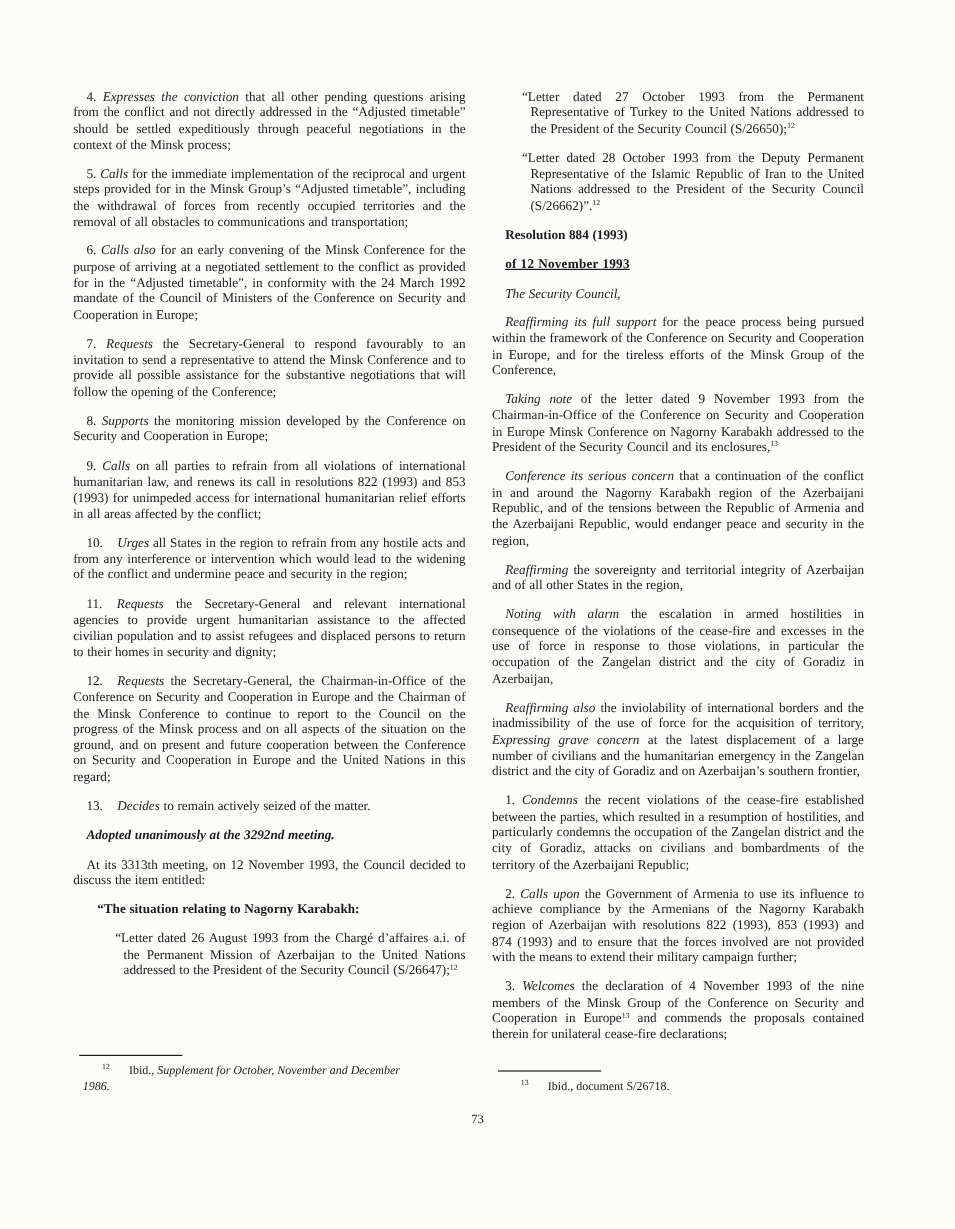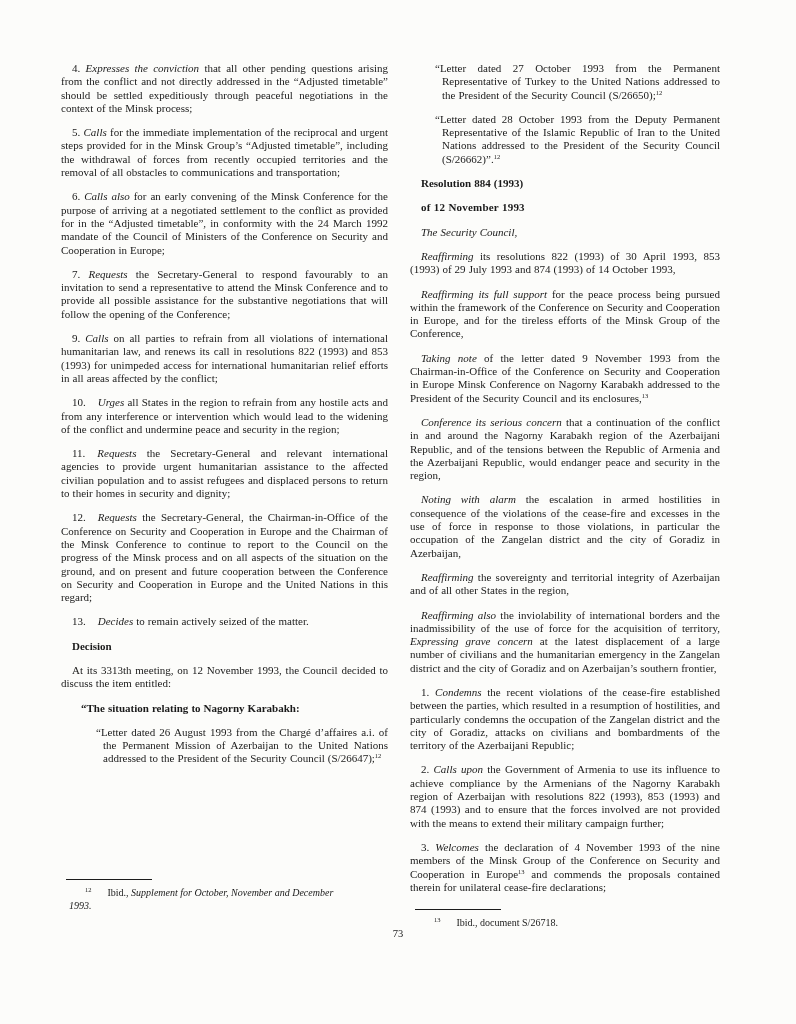--- a/index.html
+++ b/index.html
@@ -13,21 +13,21 @@
     font-family:"Liberation Serif","DejaVu Serif",serif;
     overflow:hidden;
   }
   .columns {
     display:flex;
     gap:22px;
     padding:62px 0 0 61px;
     height:850px;
     box-sizing:content-box;
   }
-  .col { display:flex; flex-direction:column; }
+  .col { display:flex; flex-direction:column;margin-top:13px; }
   .col-left  { width:327px; }
   .col-right { width:310px; }
   .col-blocks { display:block; }
 
   p.blk {
     margin:0 0 11px 0;
     font-size:11px;
     line-height:13.3px;
     text-align:justify;
     text-indent:11px;
@@ -36,21 +36,21 @@
   .q.l1 { margin-left:9px;font-weight:bold; }
   .q.l2 { margin-left:42px; text-indent:-7px; }
   .col-right .q.l2 { margin-left:32px; }
 
   .adopted {
     text-align:right;
     text-indent:0;
     margin:15px 26px 13px 0;
   }
   .h1 { text-align:center; text-indent:0; font-size:12px; margin:14px 0 1px 0; }
-  .h2 { text-align:center; text-indent:0; font-size:9px;  margin:0 0 18px 0; letter-spacing:0.2px; }
+  .h2 { text-align:center; text-indent:0; font-size:9px;  margin:0 0 18px 0; letter-spacing:0.2px;text-decoration:underline; }
   .hd { text-align:center; text-indent:0; margin:17px 0 17px 0; }
 
   .it { font-style:italic;text-align:right; }
   .bd { font-weight:bold; }
   .bi { font-weight:bold; font-style:italic; }
   sup { font-size:6.5px; line-height:0; vertical-align:4px; }
   .tab { display:inline-block; width:12px; }
   .fn .tab { width:16px; }
 
   .fn-wrap { margin-top:auto; padding-top:4px; }
@@ -77,49 +77,49 @@
 
 <div class="page">
   <div class="columns">
 
     <div class="col col-left">
       <div class="col-blocks">
           <p class="blk"><span class="">4. </span><span class="it">Expresses the conviction</span><span class=""> that all other pending questions arising from the conflict and not directly addressed in the “Adjusted timetable” should be settled expeditiously through peaceful negotiations in the context of the Minsk process;</span></p>
           <p class="blk"><span class="">5. </span><span class="it">Calls</span><span class=""> for the immediate implementation of the reciprocal and urgent steps provided for in the Minsk Group’s “Adjusted timetable”, including the withdrawal of forces from recently occupied territories and the removal of all obstacles to communications and transportation;</span></p>
           <p class="blk"><span class="">6. </span><span class="it">Calls also</span><span class=""> for an early convening of the Minsk Conference for the purpose of arriving at a negotiated settlement to the conflict as provided for in the “Adjusted timetable”, in conformity with the 24 March 1992 mandate of the Council of Ministers of the Conference on Security and Cooperation in Europe;</span></p>
           <p class="blk"><span class="">7. </span><span class="it">Requests</span><span class=""> the Secretary-General to respond favourably to an invitation to send a representative to attend the Minsk Conference and to provide all possible assistance for the substantive negotiations that will follow the opening of the Conference;</span></p>
+          <p class="blk"><span class="">8. </span><span class="it">Supports</span><span class=""> the monitoring mission developed by the Conference on Security and Cooperation in Europe;</span></p>
           <p class="blk"><span class="">9. </span><span class="it">Calls</span><span class=""> on all parties to refrain from all violations of international humanitarian law, and renews its call in resolutions 822 (1993) and 853 (1993) for unimpeded access for international humanitarian relief efforts in all areas affected by the conflict;</span></p>
           <p class="blk"><span class="">10.</span><span class="tab"></span><span class="it">Urges</span><span class=""> all States in the region to refrain from any hostile acts and from any interference or intervention which would lead to the widening of the conflict and undermine peace and security in the region;</span></p>
           <p class="blk"><span class="">11.</span><span class="tab"></span><span class="it">Requests</span><span class=""> the Secretary-General and relevant international agencies to provide urgent humanitarian assistance to the affected civilian population and to assist refugees and displaced persons to return to their homes in security and dignity;</span></p>
           <p class="blk"><span class="">12.</span><span class="tab"></span><span class="it">Requests</span><span class=""> the Secretary-General, the Chairman-in-Office of the Conference on Security and Cooperation in Europe and the Chairman of the Minsk Conference to continue to report to the Council on the progress of the Minsk process and on all aspects of the situation on the ground, and on present and future cooperation between the Conference on Security and Cooperation in Europe and the United Nations in this regard;</span></p>
           <p class="blk"><span class="">13.</span><span class="tab"></span><span class="it">Decides</span><span class=""> to remain actively seized of the matter.</span></p>
-          <p class="blk hd"><span class="bd">Decision</span></p>
+          <p class="blk adopted"><span class="bi">Adopted unanimously at the 3292nd meeting.</span></p>
           <p class="blk"><span class="">At its 3313th meeting, on 12 November 1993, the Council decided to discuss the item entitled:</span></p>
           <p class="blk q l1"><span class="">“The situation relating to Nagorny Karabakh:</span></p>
           <p class="blk q l2"><span class="">“Letter dated 26 August 1993 from the Chargé d’affaires a.i. of the Permanent Mission of Azerbaijan to the United Nations addressed to the President of the Security Council (S/26647);</span><sup>12</sup></p>
         </div>
       <div class="fn-wrap">
         <div class="fnsep"></div>
-        <p class="fn"><sup>12</sup><span class="tab"></span><span class="">Ibid., </span><span class="it">Supplement for October, November and December</span><br><span class="it">1993.</span></p>
+        <p class="fn"><sup>12</sup><span class="tab"></span><span class="">Ibid., </span><span class="it">Supplement for October, November and December</span><br><span class="it">1986.</span></p>
       </div>
     </div>
 
     <div class="col col-right">
       <div class="col-blocks">
           <p class="blk q l2"><span class="">“Letter dated 27 October 1993 from the Permanent Representative of Turkey to the United Nations addressed to the President of the Security Council (S/26650);</span><sup>12</sup></p>
           <p class="blk q l2"><span class="">“Letter dated 28 October 1993 from the Deputy Permanent Representative of the Islamic Republic of Iran to the United Nations addressed to the President of the Security Council (S/26662)”.</span><sup>12</sup></p>
           <p class="blk h1"><span class="bd">Resolution 884 (1993)</span></p>
           <p class="blk h2"><span class="bd">of 12 November 1993</span></p>
           <p class="blk"><span class="it">The Security Council,</span></p>
-          <p class="blk"><span class="it">Reaffirming</span><span class=""> its resolutions 822 (1993) of 30 April 1993, 853 (1993) of 29 July 1993 and 874 (1993) of 14 October 1993,</span></p>
           <p class="blk"><span class="it">Reaffirming its full support</span><span class=""> for the peace process being pursued within the framework of the Conference on Security and Cooperation in Europe, and for the tireless efforts of the Minsk Group of the Conference,</span></p>
           <p class="blk"><span class="it">Taking note</span><span class=""> of the letter dated 9 November 1993 from the Chairman-in-Office of the Conference on Security and Cooperation in Europe Minsk Conference on Nagorny Karabakh addressed to the President of the Security Council and its enclosures,</span><sup>13</sup></p>
           <p class="blk"><span class="it">Conference its serious concern</span><span class=""> that a continuation of the conflict in and around the Nagorny Karabakh region of the Azerbaijani Republic, and of the tensions between the Republic of Armenia and the Azerbaijani Republic, would endanger peace and security in the region,</span></p>
+          <p class="blk"><span class="it">Reaffirming</span><span class=""> the sovereignty and territorial integrity of Azerbaijan and of all other States in the region,</span></p>
           <p class="blk"><span class="it">Noting with alarm</span><span class=""> the escalation in armed hostilities in consequence of the violations of the cease-fire and excesses in the use of force in response to those violations, in particular the occupation of the Zangelan district and the city of Goradiz in Azerbaijan,</span></p>
-          <p class="blk"><span class="it">Reaffirming</span><span class=""> the sovereignty and territorial integrity of Azerbaijan and of all other States in the region,</span></p>
           <p class="blk"><span class="it">Reaffirming also</span><span class=""> the inviolability of international borders and the inadmissibility of the use of force for the acquisition of territory, </span><span class="it">Expressing grave concern</span><span class=""> at the latest displacement of a large number of civilians and the humanitarian emergency in the Zangelan district and the city of Goradiz and on Azerbaijan’s southern frontier,</span></p>
           <p class="blk"><span class="">1. </span><span class="it">Condemns</span><span class=""> the recent violations of the cease-fire established between the parties, which resulted in a resumption of hostilities, and particularly condemns the occupation of the Zangelan district and the city of Goradiz, attacks on civilians and bombardments of the territory of the Azerbaijani Republic;</span></p>
           <p class="blk"><span class="">2. </span><span class="it">Calls upon</span><span class=""> the Government of Armenia to use its influence to achieve compliance by the Armenians of the Nagorny Karabakh region of Azerbaijan with resolutions 822 (1993), 853 (1993) and 874 (1993) and to ensure that the forces involved are not provided with the means to extend their military campaign further;</span></p>
           <p class="blk"><span class="">3. </span><span class="it">Welcomes</span><span class=""> the declaration of 4 November 1993 of the nine members of the Minsk Group of the Conference on Security and Cooperation in Europe</span><sup>13</sup><span class=""> and commends the proposals contained therein for unilateral cease-fire declarations;</span></p>
         </div>
       <div class="fn-wrap">
         <div class="fnsep"></div>
         <p class="fn"><sup>13</sup><span class="tab"></span><span class="">Ibid., document S/26718.</span></p>
       </div>
     </div>

